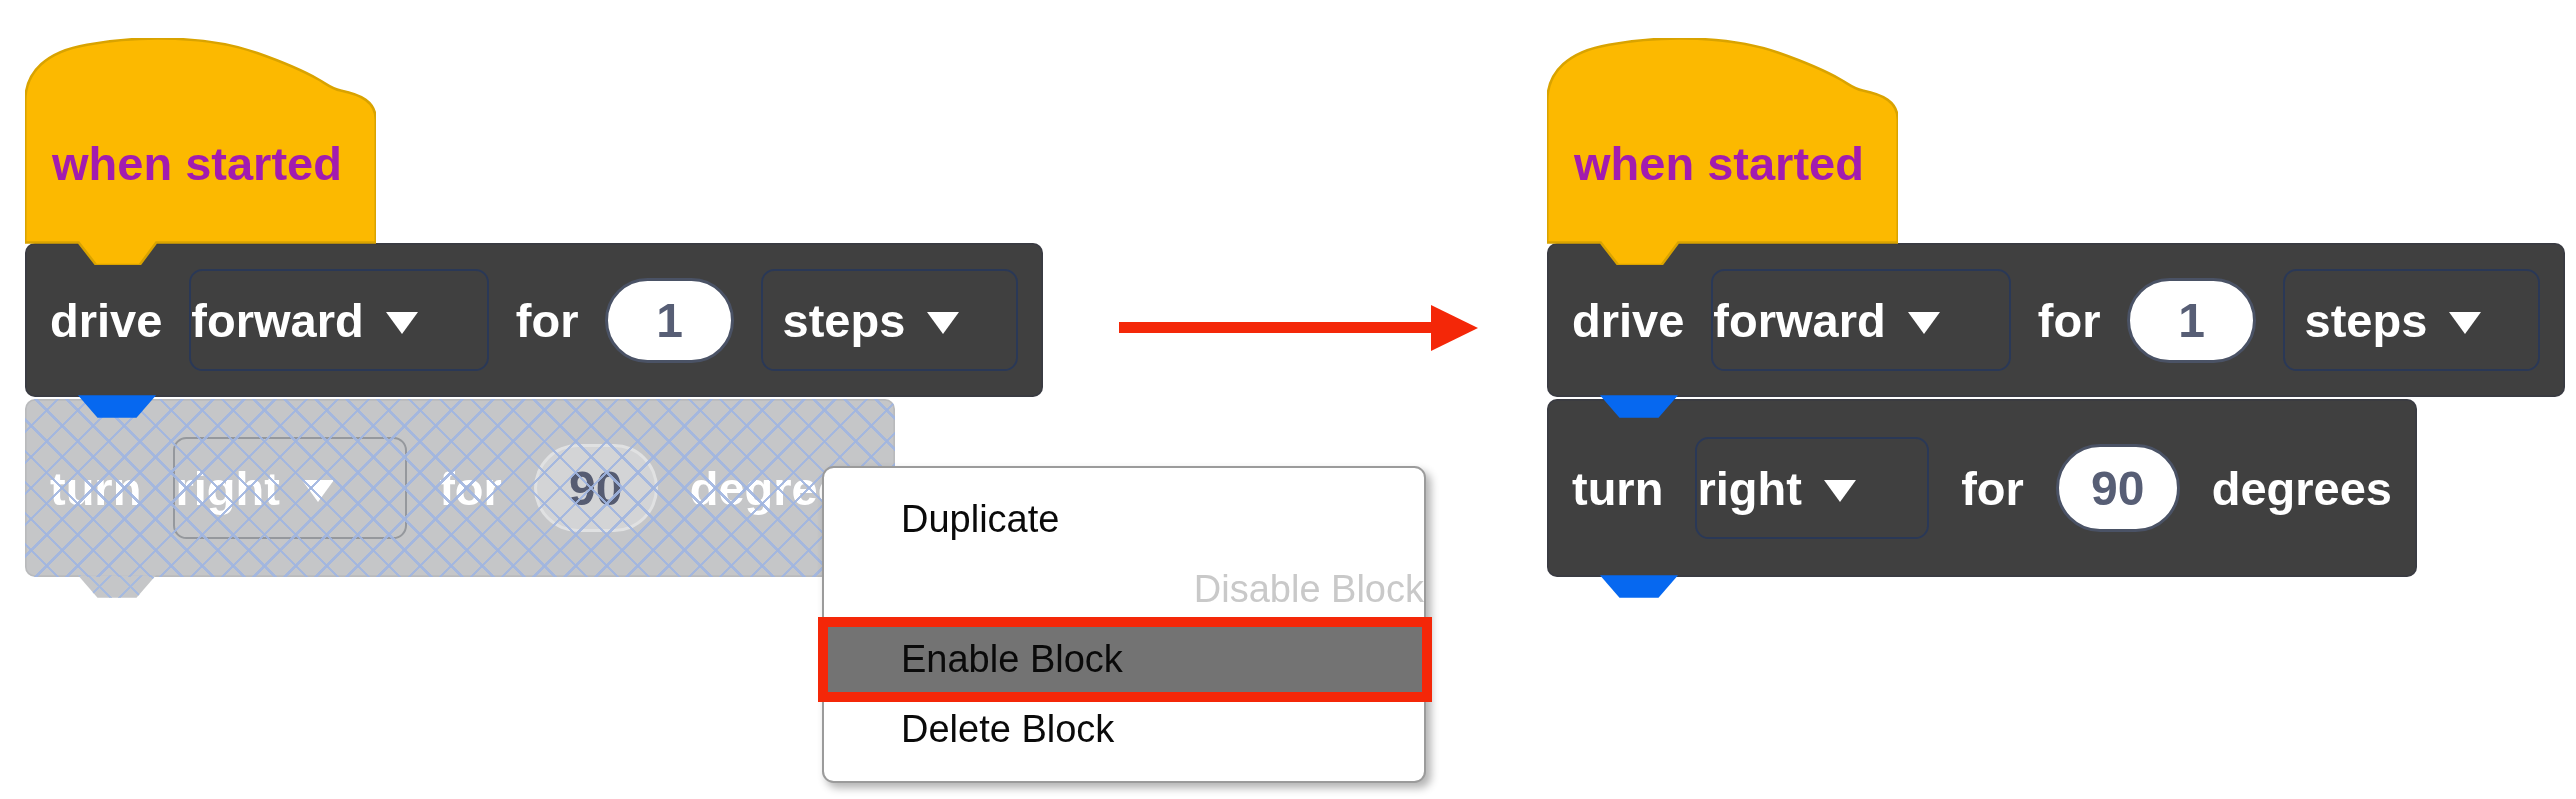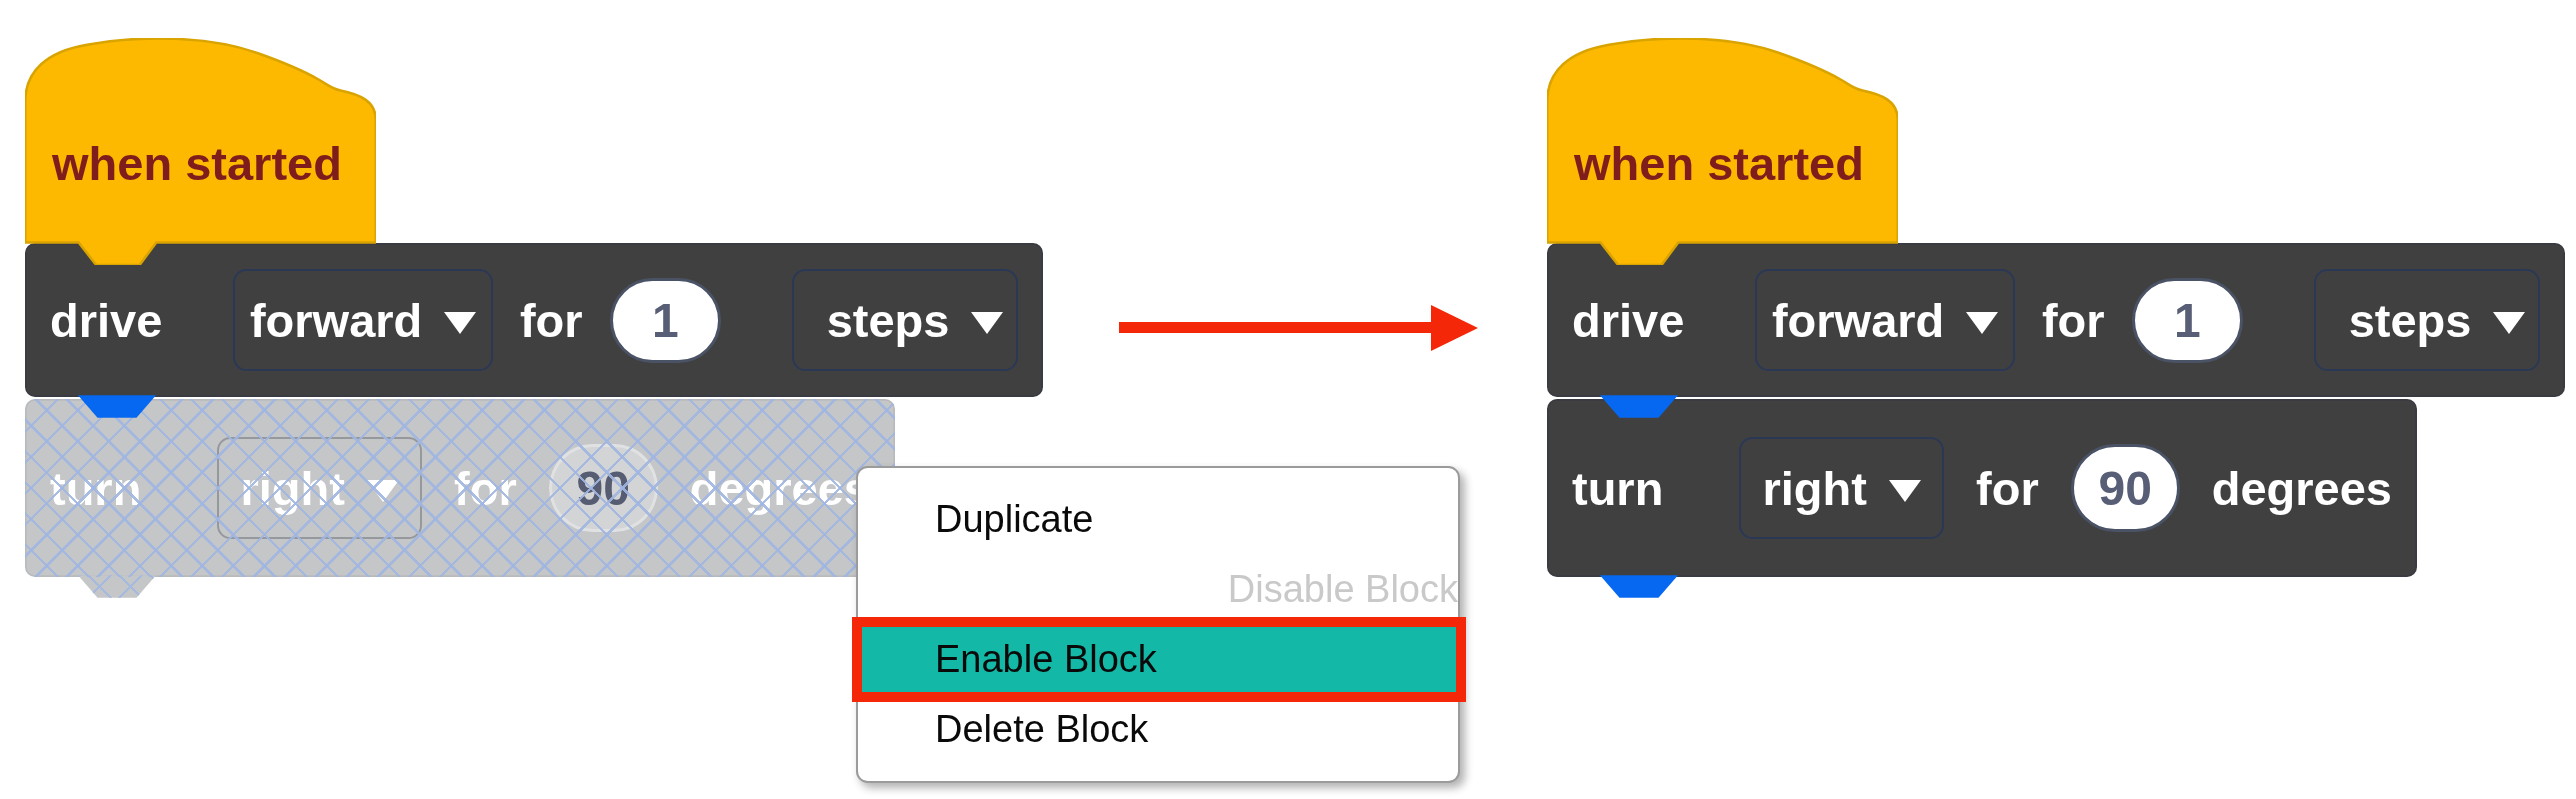--- a/index.html
+++ b/index.html
@@ -4,21 +4,21 @@
 <style>
   html,body{margin:0;padding:0;}
   body{
     width:2576px;height:800px;position:relative;background:#ffffff;overflow:hidden;
     font-family:"Liberation Sans","DejaVu Sans",sans-serif;
   }
   
   .stack{position:absolute;}
   .hat-wrap{position:absolute;z-index:30;}
   .hat-label{
-    position:absolute;left:27px;top:98px;color:#7f1d1d;font-size:47px;font-weight:bold;
+    position:absolute;left:27px;top:98px;color:#a21caf;font-size:47px;font-weight:bold;
     white-space:nowrap;z-index:31;
   }
   .stack-block{
     position:absolute;border-radius:10px;display:flex;align-items:center;
     color:#fff;font-size:47px;font-weight:bold;white-space:nowrap;box-sizing:border-box;
   }
   .blue-block{background:#404040;box-shadow:inset 0 0 0 1.7px rgba(0,20,90,0.10);}
   .drive-block{width:1018px;height:154px;padding:0 25px;gap:27px;z-index:20;}
   .turn-block{width:870px;height:178px;padding:0 25px;gap:32px;z-index:10;}
   .gray-block{background:#c5c6c8;box-shadow:inset 0 0 0 1.7px rgba(0,0,0,0.06);}
@@ -34,23 +34,22 @@
       repeating-linear-gradient(135deg,#a6badf 0 2.5px, transparent 2.5px 22px);
   }
   .hatch-overlay{
     position:absolute;inset:0;border-radius:10px;z-index:4;pointer-events:none;
     background-image:
       repeating-linear-gradient(45deg, rgba(160,181,224,0.9) 0 2.5px, transparent 2.5px 22px),
       repeating-linear-gradient(135deg,rgba(160,181,224,0.9) 0 2.5px, transparent 2.5px 22px);
   }
   .dropdown{
     height:102px;border-radius:13.4px;border:2.5px solid rgba(4,44,128,0.35);
-    display:flex;align-items:center;justify-content:center;gap:22px;box-sizing:border-box;
+    display:flex;align-items:center;gap:22px;box-sizing:border-box;
     z-index:2;
-    margin-left:44px;
   }
   .gray-block .dropdown{border-color:rgba(110,114,122,0.55);}
   .dd-forward{width:309px;}
   .dd-steps{width:265px;padding-left:20px;}
   .dd-right{width:234px;}
   .dd-arrow{
     width:0;height:0;border-left:16px solid transparent;border-right:16px solid transparent;
     border-top:22.5px solid #ffffff;margin-top:6.7px;
   }
   .value-oval{
@@ -59,31 +58,31 @@
     color:#575e75;font-size:48px;font-weight:bold;z-index:2;box-sizing:border-box;
   }
   .turn-oval{width:124px;height:88px;}
   .oval-disabled{
     background:rgba(255,255,255,0.25);border-color:rgba(255,255,255,0.30);
     color:#565c72;
   }
   .blabel{z-index:2;}
   
   .context-menu{
-    position:absolute;left:856px;top:466px;width:604px;box-sizing:border-box;
+    position:absolute;left:822px;top:466px;width:604px;box-sizing:border-box;
     background:#ffffff;border:2.5px solid #9b9b9b;border-radius:11.7px;
     box-shadow:4.2px 5px 8.3px rgba(0,0,0,0.30);
     padding:16.7px 0;z-index:50;font-size:38px;color:#0a0a0a;
   }
   .menu-item{
     position:relative;height:70px;display:flex;align-items:center;
     padding-left:77px;box-sizing:border-box;
   }
   .menu-item.disabled{color:#c9c9c9;justify-content:flex-end;}
-  .menu-item.highlighted{background:#14b8a6;align-items:center;}
+  .menu-item.highlighted{background:#737373;align-items:center;}
   .menu-item.highlighted::after{
     content:"";position:absolute;left:-5.8px;right:-8.3px;top:-7.5px;bottom:-7.5px;
     border:10px solid #f42708;pointer-events:none;
   }
   .menu-item span{position:relative;z-index:2;}
   
   .arrow-line{position:absolute;left:1119px;top:322px;width:319px;height:11px;background:#f42708;z-index:40;}
   .arrow-head{
     position:absolute;left:1431px;top:305px;width:0;height:0;z-index:40;
     border-top:23.4px solid transparent;border-bottom:23.4px solid transparent;

